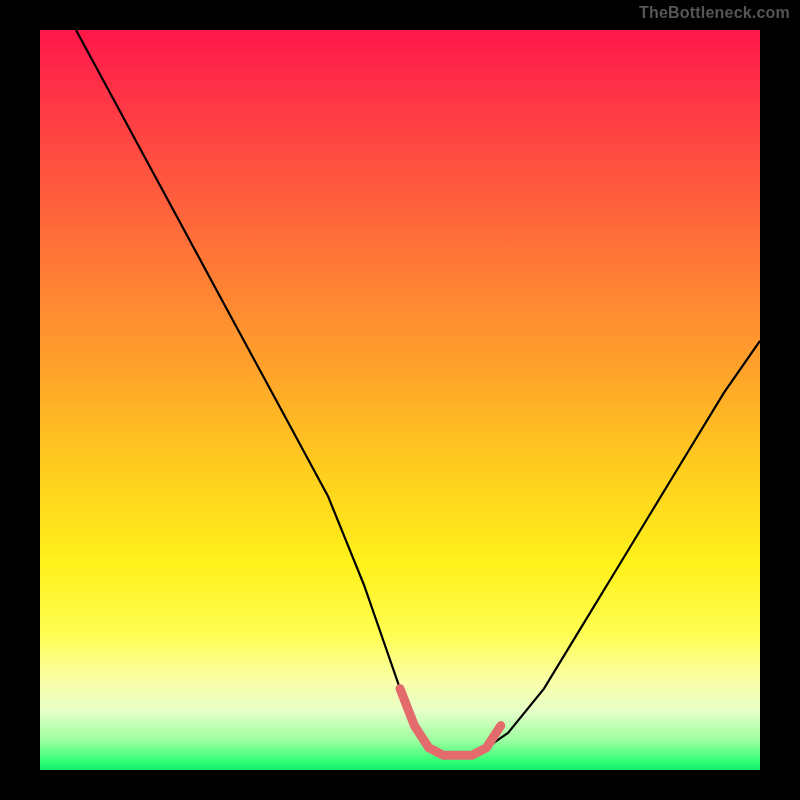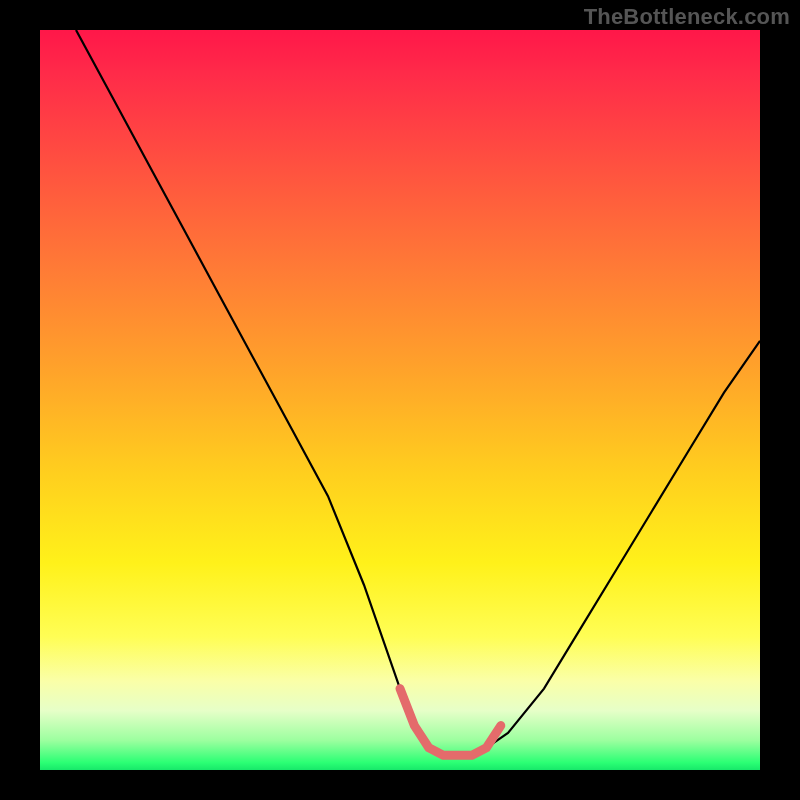--- a/index.html
+++ b/index.html
@@ -15,21 +15,21 @@
     position: relative;
     width: 800px;
     height: 800px;
     background: #000;
   }
   .watermark {
     position: absolute;
     top: 4px;
     right: 10px;
     color: #555;
-    font-size: 22px;
+    font-size: 16px;
     font-weight: bold;
     letter-spacing: 0.2px;
     z-index: 10;
   }
   .plot {
     position: absolute;
     left: 40px;
     top: 30px;
     width: 720px;
     height: 740px;

